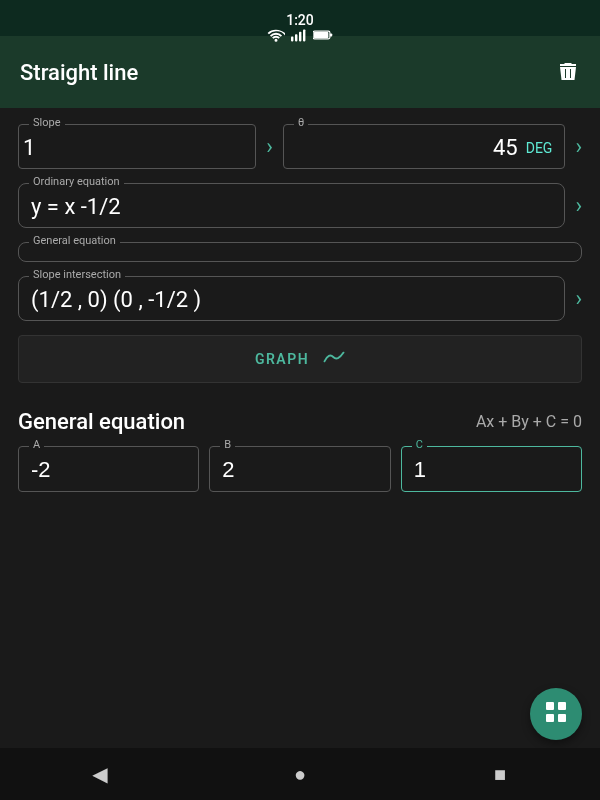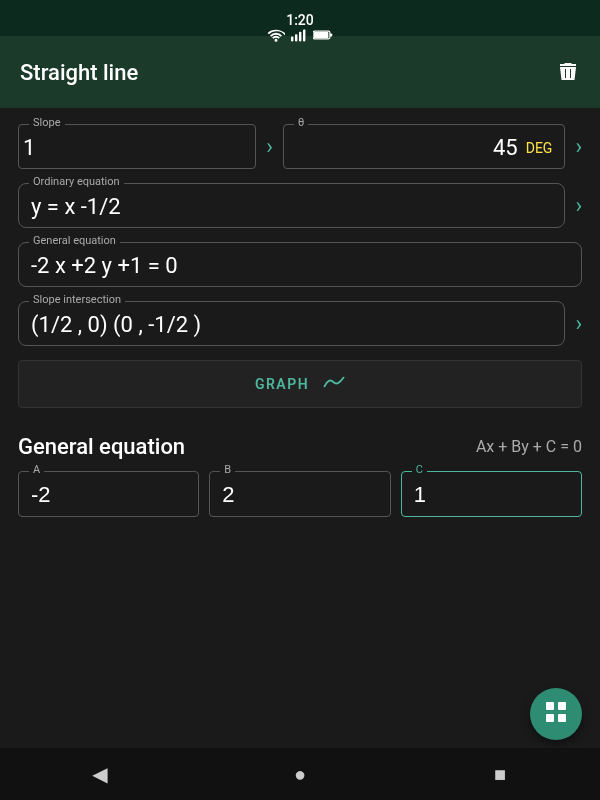--- a/index.html
+++ b/index.html
@@ -89,21 +89,21 @@
       font-size: 22px;
       color: #ffffff;
     }
     .field-with-unit {
       display: flex;
       align-items: center;
       justify-content: flex-end;
     }
     .field-unit {
       font-size: 14px;
-      color: #fde047;
+      color: #5eead4;
       margin-left: 8px;
     }
     .chevron-right {
       color: #4db89e;
       font-size: 22px;
       cursor: pointer;
       flex-shrink: 0;
     }
 
     .field-box-full {
@@ -308,21 +308,20 @@
     <div class="field-box-full">
       <span class="field-label">Ordinary equation</span>
       <div class="field-value-text">y = x  -1/2</div>
     </div>
     <span class="chevron-right">›</span>
   </div>
 
   <div class="field-row">
     <div class="field-box-full">
       <span class="field-label">General equation</span>
-      <div class="field-value-text">-2 x  +2 y +1  =  0</div>
     </div>
   </div>
 
   <div class="field-row">
     <div class="field-box-full">
       <span class="field-label">Slope intersection</span>
       <div class="field-value-text">(1/2 , 0)    (0 , -1/2 )</div>
     </div>
     <span class="chevron-right">›</span>
   </div>

